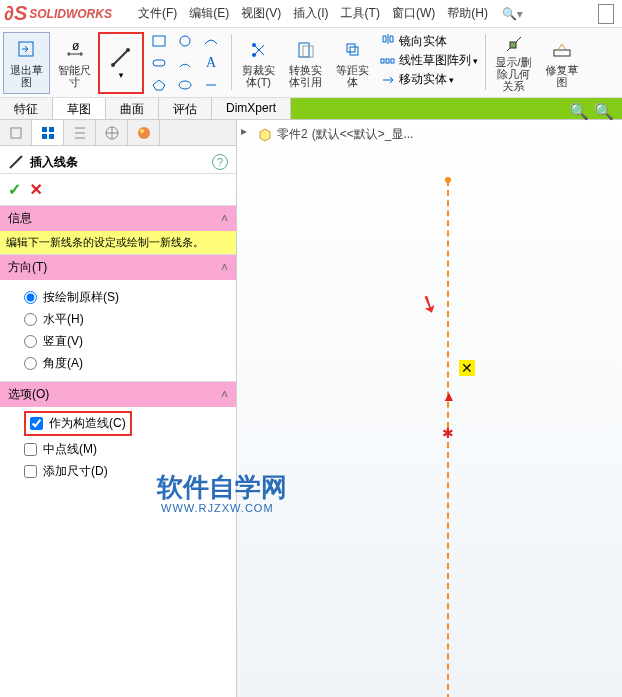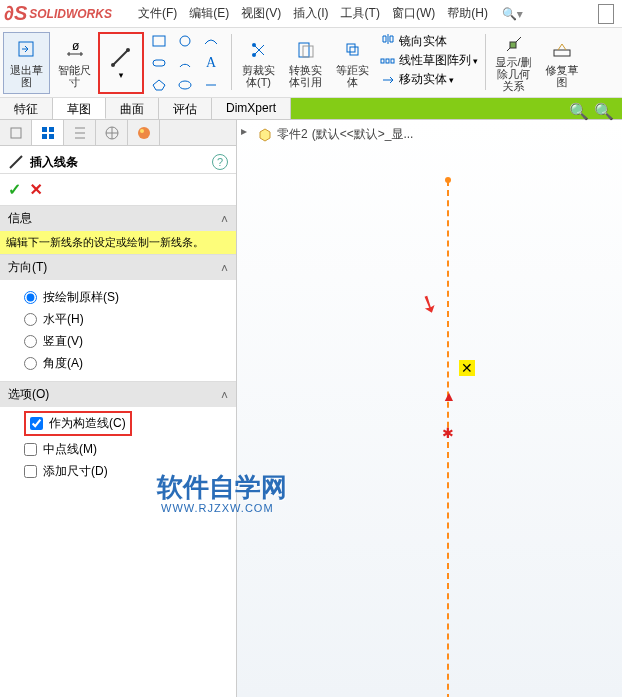--- a/index.html
+++ b/index.html
@@ -27,21 +27,21 @@
 .panel-tabs{display:flex;height:26px;border-bottom:1px solid #ccc;background:#f0f0f0}
 .ptab{width:32px;display:flex;align-items:center;justify-content:center;border-right:1px solid #ccc;cursor:pointer}
 .ptab.active{background:#fff}
 .panel-head{display:flex;height:28px;padding:8px 8px;border-bottom:1px solid #ddd}
 .panel-head .ico{margin-right:6px}
 .help-ico{margin-left:auto;width:16px;height:16px;border:1px solid #5a9;border-radius:50%;color:#5a9;text-align:center;line-height:14px;font-size:11px}
 .confirm-row{padding:6px 8px;display:flex;gap:8px}
 .chk{color:#2a2;font-size:16px;font-weight:bold}
 .xmk{color:#d22;font-size:16px;font-weight:bold}
 .section{border-top:1px solid #ddd}
-.sec-head{display:flex;align-items:flex-end;padding:4px 8px;background:#e5e5e5;cursor:pointer}
+.sec-head{display:flex;align-items:center;padding:4px 8px;background:#f9a8d4;cursor:pointer}
 .sec-head .chev{margin-left:auto;color:#666}
 .info-box{background:#fdfd7a;padding:4px 6px;font-size:11px}
 .opts{padding:4px 8px 4px 24px}
 .opt{display:flex;align-items:center;margin:5px 0}
 .opt input{margin-right:6px}
 .hl-box{border:2px solid #e8312b;display:inline-flex;padding:1px 4px}
 .viewport{flex:1;position:relative;background:linear-gradient(to bottom,#fff,#f0f4f8)}
 .crumb{position:absolute;top:6px;left:20px;display:flex;align-items:center;gap:4px;color:#444}
 .vline{position:absolute;left:440px;top:60px;width:0;height:530px;border-left:2px dashed #ff8c1a}
 .vline::before,.vline::after{content:"";position:absolute;left:-4px;width:6px;height:6px;border-radius:50%;background:#ff8c1a}

